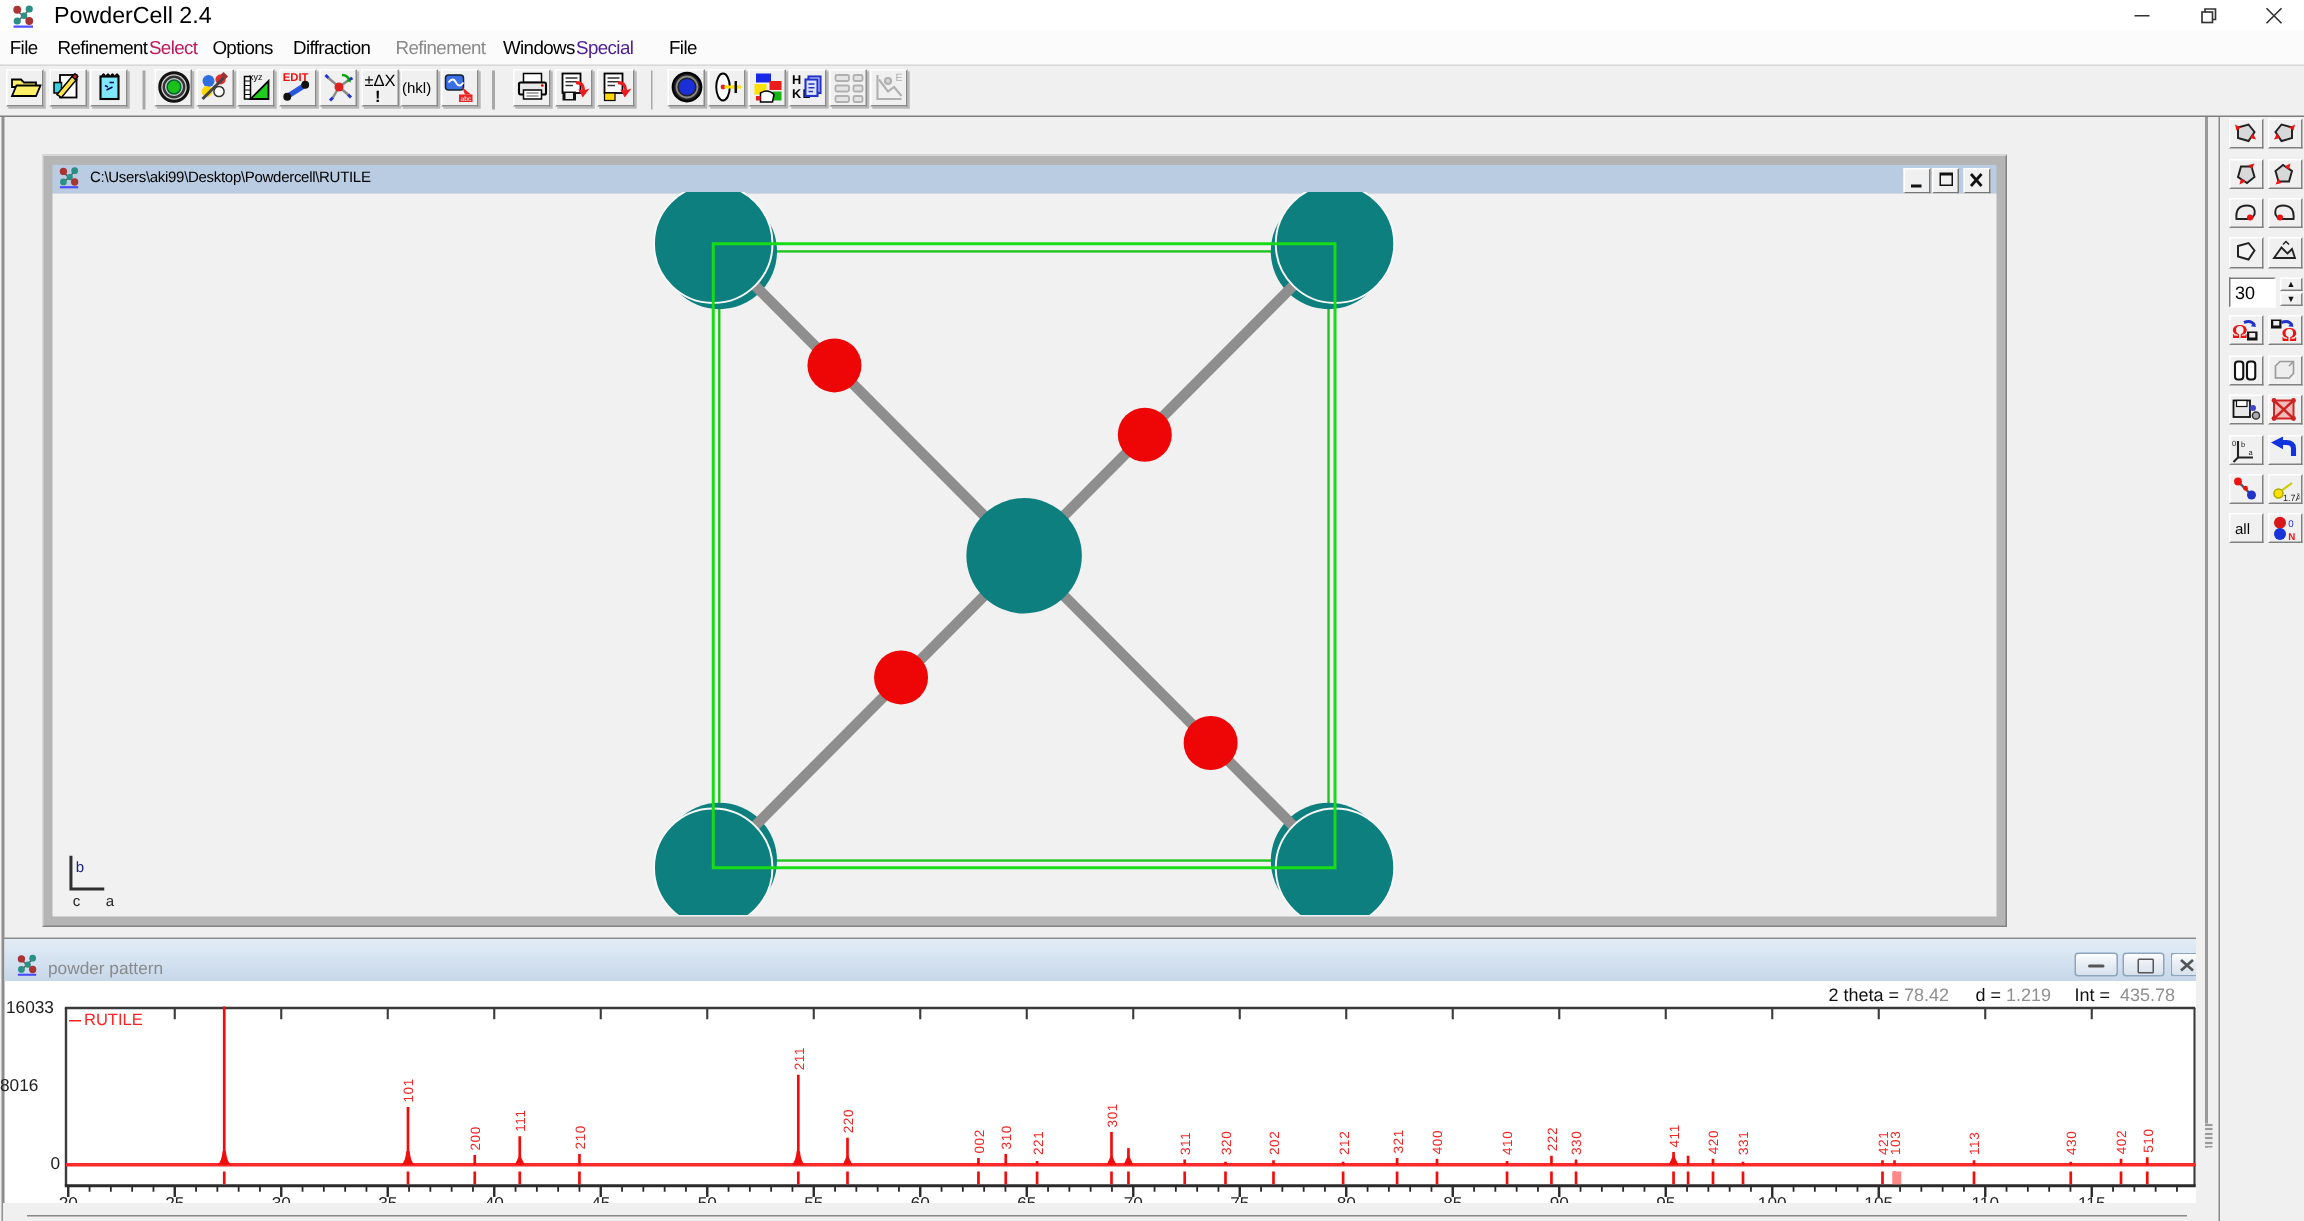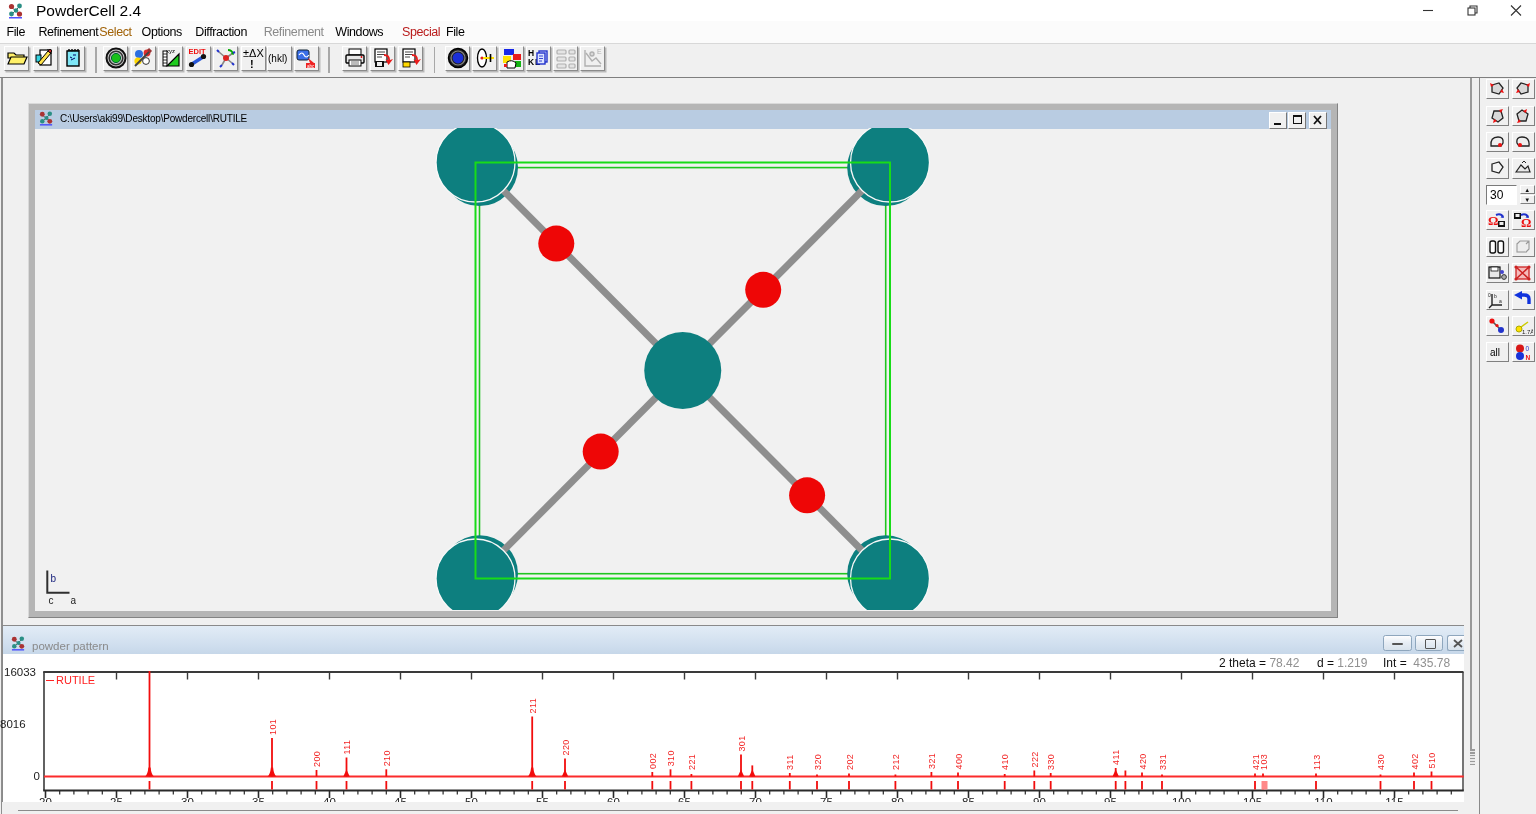--- a/index.html
+++ b/index.html
@@ -28,26 +28,26 @@
 <svg style="position:absolute;right:0;top:0" width="138" height="21" viewBox="0 0 138 21">
     <line x1="25" y1="10.5" x2="35" y2="10.5" stroke="#333" stroke-width="1.1"></line>
     <rect x="70" y="8" width="7" height="7" fill="none" stroke="#333" stroke-width="1.1"></rect>
     <path d="M72 8 v-2 h7 v7 h-2" fill="none" stroke="#333" stroke-width="1.1"></path>
     <path d="M113 5.5 L123 15.5 M123 5.5 L113 15.5" stroke="#333" stroke-width="1.1"></path>
   </svg>
 
 <div style="position:absolute;left:0;top:21px;width:1536px;height:22px;background:#fbfbfb;font-size:12.5px;letter-spacing:-0.4px">
 <span style="position:absolute;left:6.5px;top:4px;color:#000">File</span>
     <span style="position:absolute;left:38.4px;top:4px;color:#000">Refinement</span>
-    <span style="position:absolute;left:99.3px;top:4px;color:#a16207">Select</span>
+    <span style="position:absolute;left:99.3px;top:4px;color:#be185d">Select</span>
     <span style="position:absolute;left:141.6px;top:4px;color:#000">Options</span>
     <span style="position:absolute;left:195.3px;top:4px;color:#000">Diffraction</span>
     <span style="position:absolute;left:263.7px;top:4px;color:#8a8a8a">Refinement</span>
     <span style="position:absolute;left:335.3px;top:4px;color:#000">Windows</span>
-    <span style="position:absolute;left:402px;top:4px;color:#b91c1c">Special</span>
+    <span style="position:absolute;left:384px;top:4px;color:#4c1d95">Special</span>
     <span style="position:absolute;left:446px;top:4px;color:#000">File</span>
 </div>
 
 <div style="position:absolute;left:0;top:43px;width:1536px;height:34px;background:#f0f0f0;border-top:1px solid #d8d8d8">
 <div class="tbtn" style="left:4px">
       <svg width="24" height="24" viewBox="0 0 24 24">
         <path d="M3 7 h6 l2 2 h8 v3 h-16 z" fill="#ffef6b" stroke="#000" stroke-width="1.2"></path>
         <path d="M3 18 L6 11 H22 L19 18 Z" fill="#fff068" stroke="#000" stroke-width="1.2"></path>
       </svg>
     </div>

